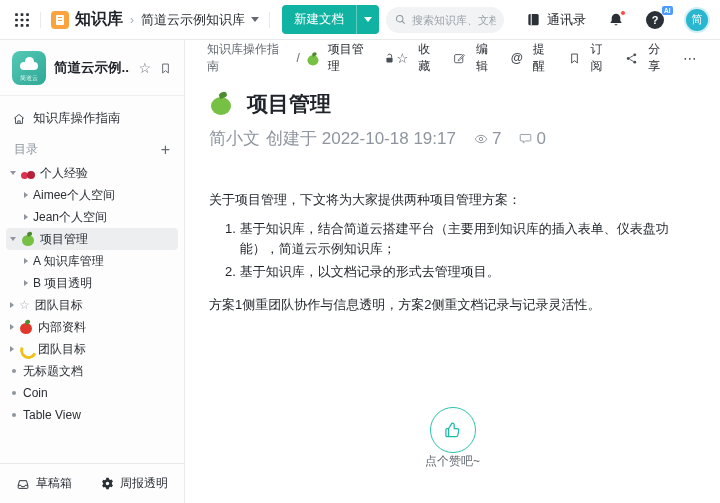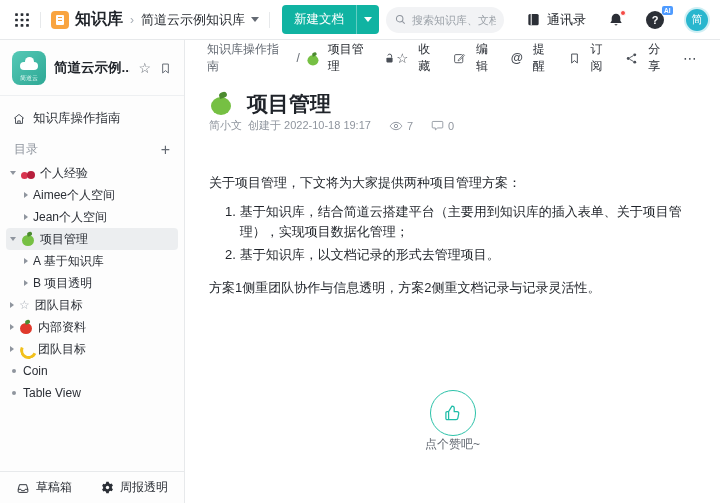--- a/index.html
+++ b/index.html
@@ -64,42 +64,42 @@
   .bullet-dot { width:4px; height:4px; border-radius:50%; background:#8f959e; flex:none; margin:0 7px 0 2px; }
   .fruit { width:14px; height:14px; position:relative; flex:none; margin-right:5px; display:inline-block; }
   .apple-g::before { content:""; position:absolute; left:1px; top:3px; width:12px; height:11px; border-radius:50%; background:#76c043; }
   .apple-g::after { content:""; position:absolute; left:6px; top:0px; width:5px; height:3.5px; border-radius:50% 50% 50% 0; background:#4c8b2f; transform:rotate(-18deg); }
   .apple-r::before { content:""; position:absolute; left:1px; top:3px; width:12px; height:11px; border-radius:50%; background:#e0392b; }
   .apple-r::after { content:""; position:absolute; left:6px; top:0px; width:5px; height:3.5px; border-radius:50% 50% 50% 0; background:#4c8b2f; transform:rotate(-18deg); }
   .cherry::before { content:""; position:absolute; left:0; top:6px; width:7px; height:7px; border-radius:50%; background:#d8344f; }
   .cherry::after { content:""; position:absolute; left:6px; top:5px; width:8px; height:8px; border-radius:50%; background:#b81f3c; }
   .banana::before { content:""; position:absolute; left:1px; top:0; width:11px; height:11px; border-radius:50%; border:3px solid transparent; border-bottom-color:#f2c01c; border-left-color:#f2c01c; transform:rotate(-20deg); }
   .star-glyph { color:#a8aeb8; font-size:12px; margin-right:5px; flex:none; }
-  .side-foot { flex:none; height:32px; border-top:1px solid #e7e9eb; display:flex; align-items:center; justify-content:space-between; padding:0 16px; background:#fdfdfd; }
+  .side-foot { flex:none; height:40px; border-top:1px solid #e7e9eb; display:flex; align-items:center; justify-content:space-between; padding:0 16px; background:#fdfdfd; }
   .foot-item { display:flex; align-items:center; gap:6px; font-size:12px; color:#2b2f36; cursor:pointer; }
 
   
   .doc-header { flex:none; height:36px; display:flex; align-items:center; justify-content:space-between; padding:0 22px; }
   .crumbs { display:flex; align-items:center; gap:6px; font-size:12px; color:#646a73; }
   .crumb-cur { color:#1f2329; display:flex; align-items:center; gap:4px; }
   .fruit.sm { width:13px; height:13px; transform:scale(.92); }
   .actions { display:flex; align-items:center; gap:17px; }
   .action { display:flex; align-items:center; gap:4px; font-size:12px; color:#2b2f36; cursor:pointer; background:none; border:0; font-family:inherit; }
   .action .ic { display:flex; align-items:center; }
   .action .star-ic { font-size:13.5px; color:#4a4f57; }
   .action .at-ic { font-size:12.5px; color:#4a4f57; font-weight:bold; }
   .more-dots { font-size:14px; color:#4a4f57; letter-spacing:1px; cursor:pointer; }
 
   .doc-body { flex:1; min-height:0; padding:6px 24px 0; overflow:hidden; }
   .doc-title-row { display:flex; align-items:center; gap:9px; margin-top:8px; }
   .fruit.big { width:24px; height:24px; }
   .fruit.big::before { left:2px; top:5px; width:20px; height:18px; }
   .fruit.big::after { left:10px; top:0; width:8px; height:6px; }
   .doc-title { font-size:21px; font-weight:bold; color:#1f2329; }
-  .doc-meta { display:flex; align-items:center; gap:6px; margin-top:0; font-size:11px; color:#8f959e; }
+  .doc-meta { display:flex; align-items:center; gap:6px; margin-top:9px; font-size:17px; color:#8f959e; }
   .meta-stat { display:flex; align-items:center; gap:4px; margin-left:12px; }
   .doc-text { font-size:13px; color:#1f2329; line-height:1.55; }
   .p-intro { margin-top:40px; }
   .olist { margin-top:9px; }
   .oli { display:flex; padding-left:16px; margin-top:3px; }
   .oli .num { flex:none; margin-right:4px; }
   .p-outro { margin-top:12px; }
 
   .like-wrap { text-align:center; margin-top:92px; }
   .like-btn { width:46px; height:46px; border-radius:50%; border:1px solid #2cc2a9; display:inline-flex; align-items:center; justify-content:center; cursor:pointer; background:#fff; }
@@ -222,40 +222,44 @@
           <span class="car right"></span>
           <span class="lbl">Jean个人空间</span>
         </div>
         <div class="trow sel">
           <span class="car down"></span>
           <span class="fruit apple-g"></span>
           <span class="lbl">项目管理</span>
         </div>
         <div class="trow lvl1">
           <span class="car right"></span>
-          <span class="lbl">A 基于知识库</span>
+          <span class="lbl">A 知识库管理</span>
         </div>
         <div class="trow lvl1">
           <span class="car right"></span>
           <span class="lbl">B 项目透明</span>
         </div>
         <div class="trow">
           <span class="car right"></span>
           <span class="star-glyph">☆</span>
           <span class="lbl">团队目标</span>
         </div>
         <div class="trow">
           <span class="car right"></span>
           <span class="fruit apple-r"></span>
           <span class="lbl">内部资料</span>
         </div>
         <div class="trow">
           <span class="car right"></span>
           <span class="fruit banana"></span>
           <span class="lbl">团队目标</span>
+        </div>
+        <div class="trow">
+          <span class="bullet-dot"></span>
+          <span class="lbl">无标题文档</span>
         </div>
         <div class="trow">
           <span class="bullet-dot"></span>
           <span class="lbl">Coin</span>
         </div>
         <div class="trow">
           <span class="bullet-dot"></span>
           <span class="lbl">Table View</span>
         </div>
       </div>
@@ -362,21 +366,21 @@
                 </svg>
               </span>
             <span>0</span>
           </span>
         </div>
 
         <div class="doc-text p-intro">关于项目管理，下文将为大家提供两种项目管理方案：</div>
         <div class="olist">
           <div class="doc-text oli">
             <span class="num">1.</span>
-            <span>基于知识库，结合简道云搭建平台（主要用到知识库的插入表单、关于项目管理），实现项目数据化管理；</span>
+            <span>基于知识库，结合简道云搭建平台（主要用到知识库的插入表单、仪表盘功能），简道云示例知识库；</span>
           </div>
           <div class="doc-text oli">
             <span class="num">2.</span>
             <span>基于知识库，以文档记录的形式去管理项目。</span>
           </div>
         </div>
         <div class="doc-text p-outro">方案1侧重团队协作与信息透明，方案2侧重文档记录与记录灵活性。</div>
 
         <div class="like-wrap">
           <span class="like-btn">

